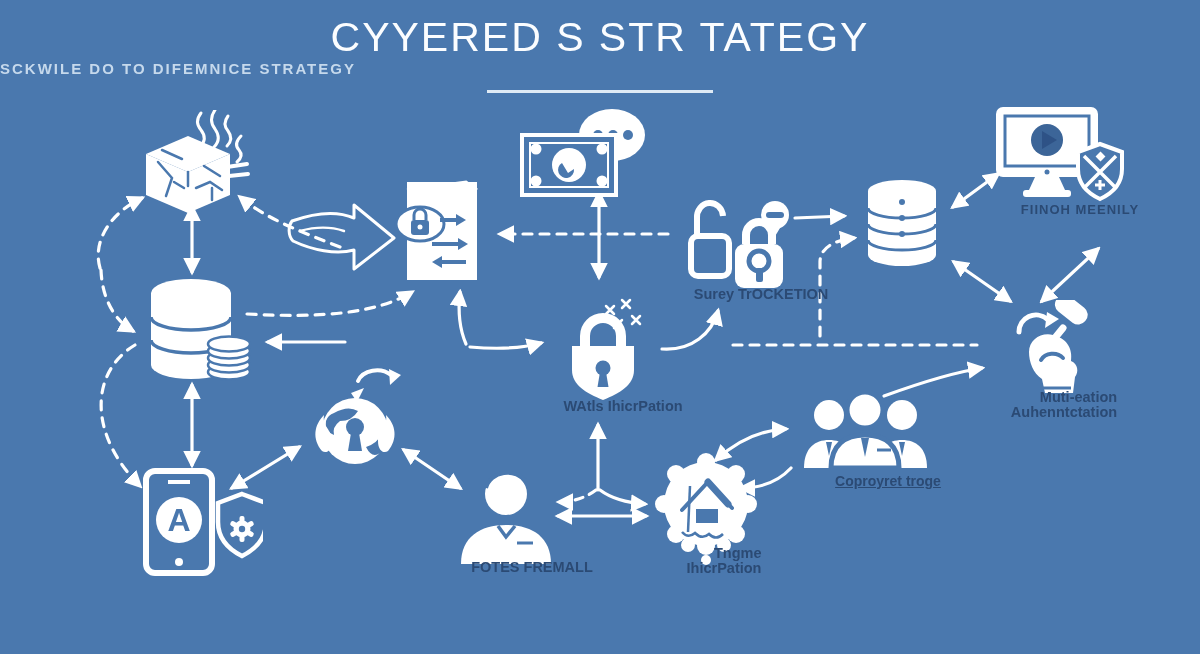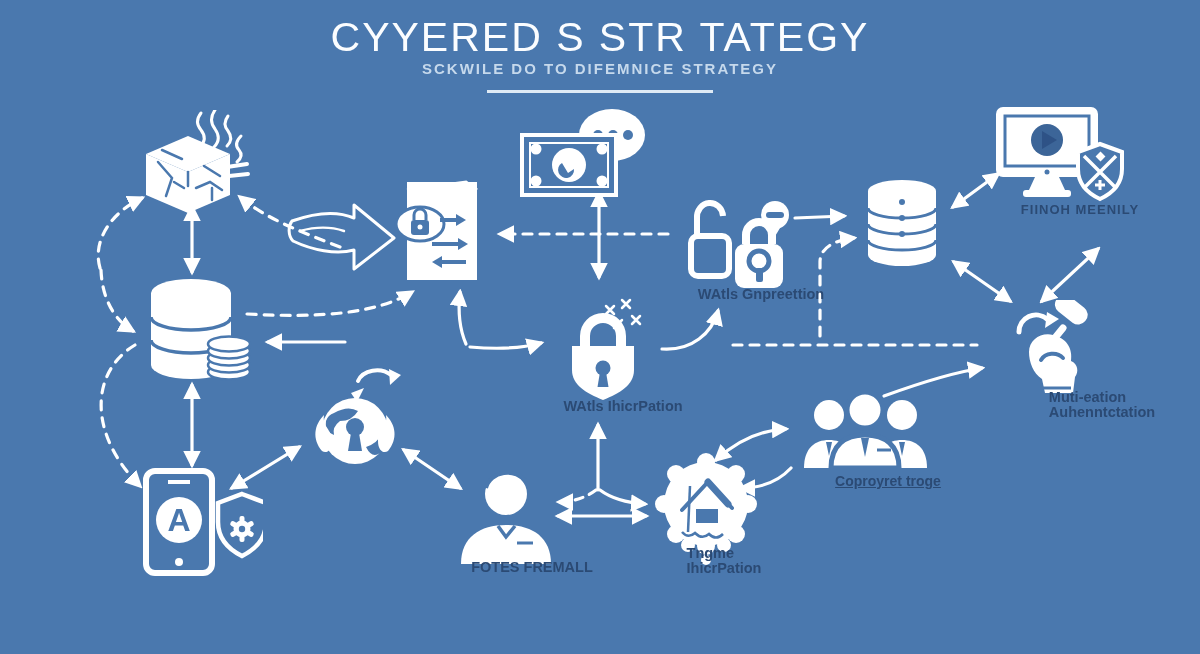--- a/index.html
+++ b/index.html
@@ -7,30 +7,30 @@
     position:relative;width:1200px;height:654px;overflow:hidden;
     background:#4a78ae;
     font-family:"Liberation Sans", sans-serif;
   }
   .abs{position:absolute;}
   #title{
     position:absolute;top:14px;left:0;right:0;text-align:center;
     color:#fbfdff;font-size:41px;font-weight:normal;letter-spacing:2px;
   }
   #subtitle{
-    position:absolute;top:60px;left:0;right:0;text-align:center;
+    position:absolute;top:60px;left:0;right:0;text-align:left;
     color:#c6d9ec;font-size:15px;font-weight:bold;letter-spacing:2px;
   }
   #title-underline{
     position:absolute;left:487px;top:90px;width:226px;height:3px;background:#dfeaf5;
   }
   .lbl{
     position:absolute;transform:translateX(-50%);
     color:#2b4a74;font-weight:bold;font-size:14.5px;line-height:1.06;
-    white-space:nowrap;text-align:left;padding-left:48px;
+    white-space:nowrap;text-align:right;padding-left:48px;
   }
   .lbl.small{font-size:13px;letter-spacing:1px;}
   .lbl.big{font-size:14px;text-decoration:underline;}
   svg{display:block;}
 </style>
 </head>
 <body>
 
 <div id="canvas">
 
@@ -291,23 +291,23 @@
 
   <svg class="abs" style="left:453px;top:466px" width="105" height="100" viewBox="0 0 105 100">
     <circle cx="53" cy="28" r="21" fill="#ffffff"></circle>
     <path d="M33,22 a22,20 0 0 1 40,-6" stroke="#4a78ae" stroke-width="4" fill="none"></path>
     <path d="M8,98 c0,-27 19,-39 45,-39 c26,0 45,12 45,39 z" fill="#ffffff"></path>
     <path d="M45,60 l8,11 l9,-11" stroke="#4a78ae" stroke-width="3.5" fill="none"></path>
     <line x1="64" y1="77" x2="80" y2="77" stroke="#4a78ae" stroke-width="3"></line>
   </svg>
 
   <div class="lbl" style="left:599px;top:399px">WAtls IhicrPation</div>
-  <div class="lbl" style="left:737px;top:287px">WAtls Gnpreettion</div>
+  <div class="lbl" style="left:737px;top:287px">Surey TrOCKETION</div>
   <div class="lbl small" style="left:1056px;top:203px">FIINOH MEENILY</div>
-  <div class="lbl" style="left:1078px;top:390px">
+  <div class="lbl" style="left:1040px;top:390px">
     <div>Muti-eation</div>
     <div>Auhenntctation</div>
   </div>
   <div class="lbl big" style="left:864px;top:474px">Coproyret troge</div>
   <div class="lbl" style="left:700px;top:546px">
     <div>Tngme</div>
     <div>IhicrPation</div>
   </div>
   <div class="lbl" style="left:508px;top:560px">FOTES FREMALL</div>
 

